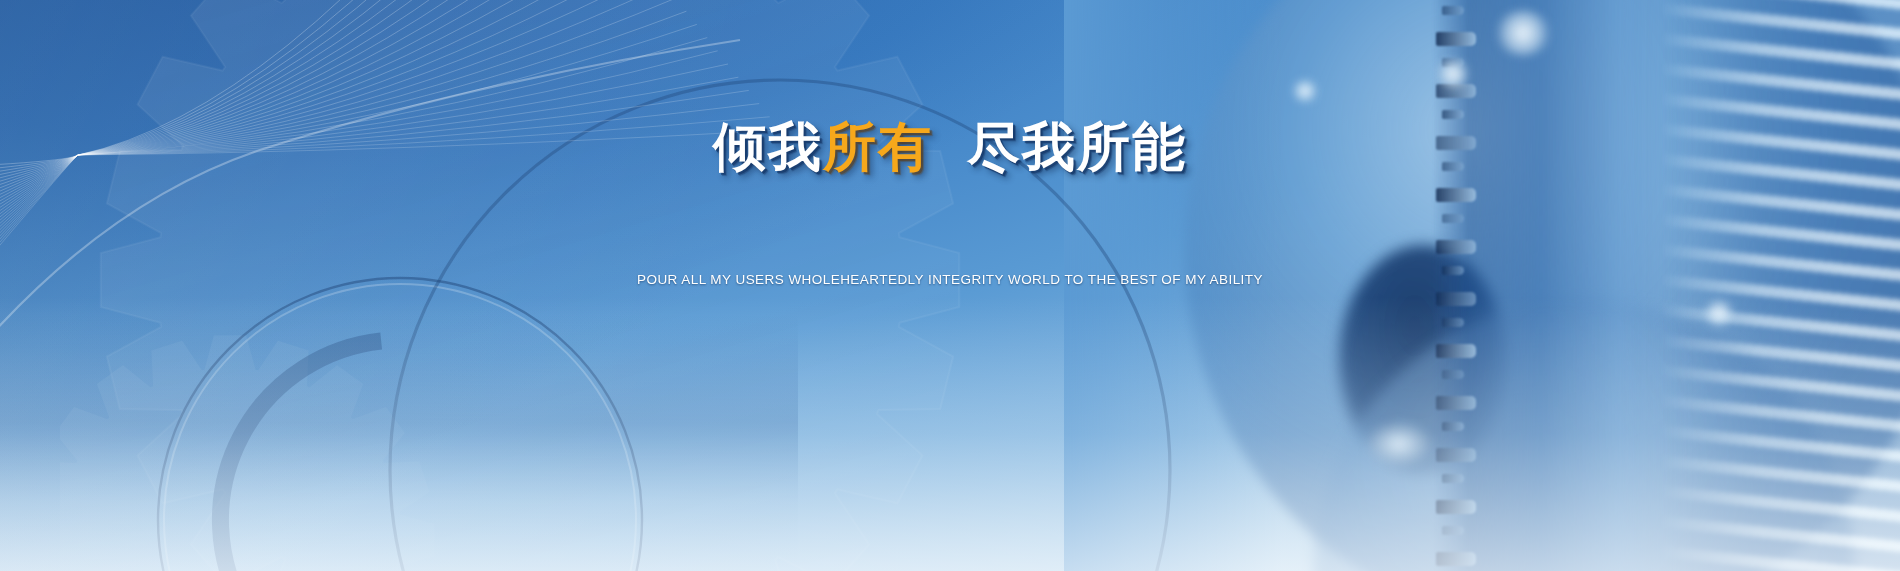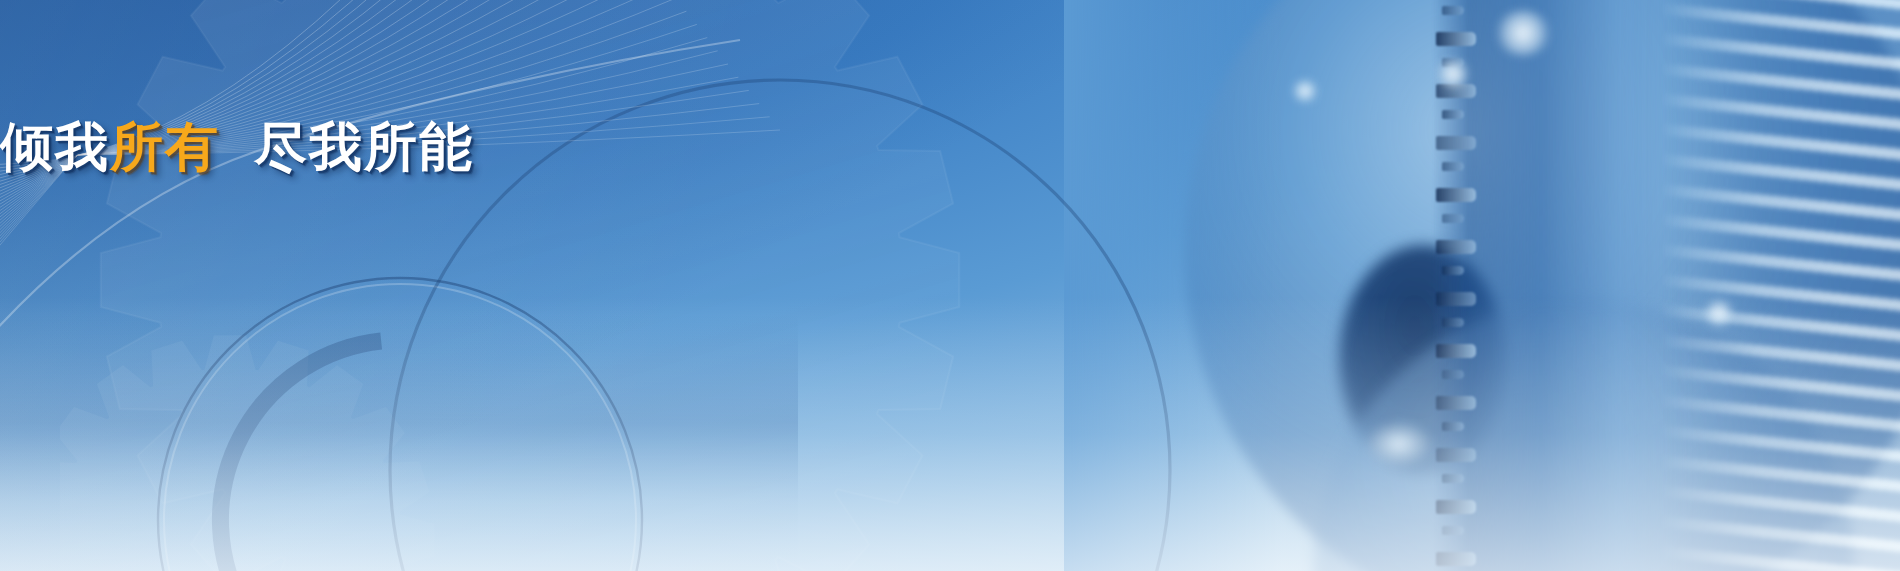--- a/index.html
+++ b/index.html
@@ -123,21 +123,21 @@
   
   .fan{position:absolute;left:-40px;top:-80px;width:760px;height:700px;overflow:visible;}
   .fan line, .fan path{fill:none;}
 
   
   .gear-wm{position:absolute;}
 
   
   .headline{
     position:absolute;left:0;right:0;top:112px;
-    text-align:left;
+    text-align:center;
     pointer-events:none;
   }
   .hl-line{
     font-size:53px;
     font-weight:700;
     letter-spacing:2px;
     line-height:1.32;
     white-space:nowrap;
     font-family:"DejaVu Sans","Liberation Sans",sans-serif;
   }
@@ -291,14 +291,15 @@
 
   <div class="layer sheen"></div>
   <div class="layer bg-bottom-glow"></div>
 
   <div class="headline">
     <div class="hl-line l1">
       <span class="w">倾我</span><span class="o">所有</span><span class="gap"></span><span class="w">尽我所能</span>
     </div>
   </div>
 
+  <div class="subtitle">POUR ALL MY USERS WHOLEHEARTEDLY INTEGRITY WORLD TO THE BEST OF MY ABILITY</div>
 
 </div>
 
 </body></html>

